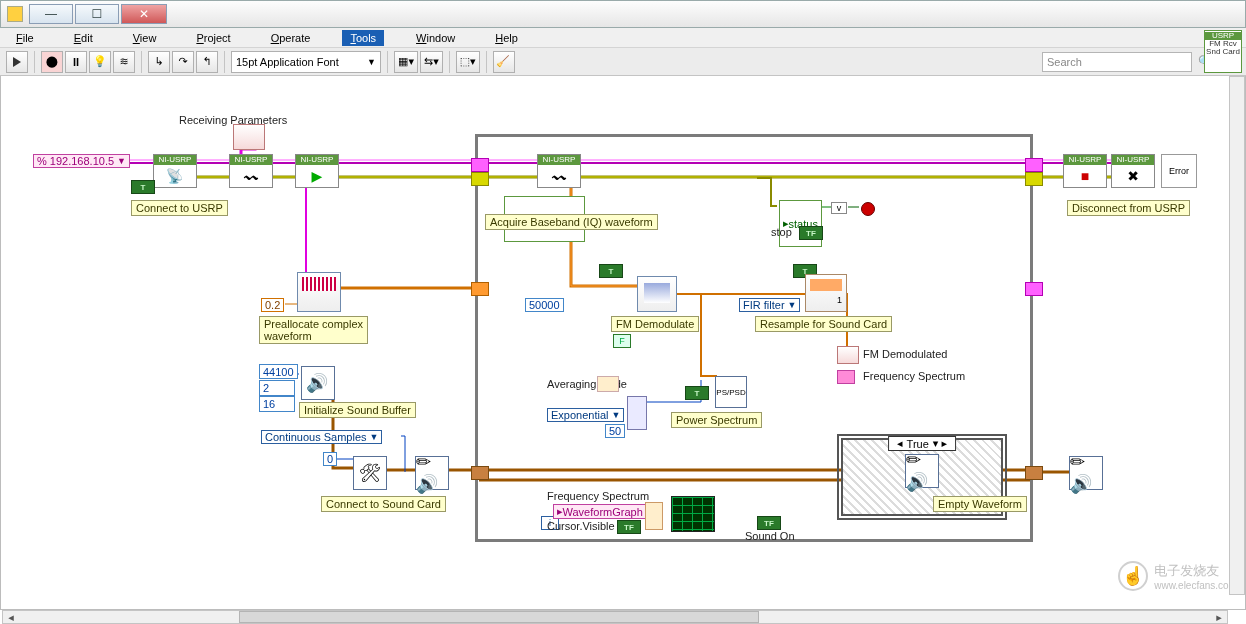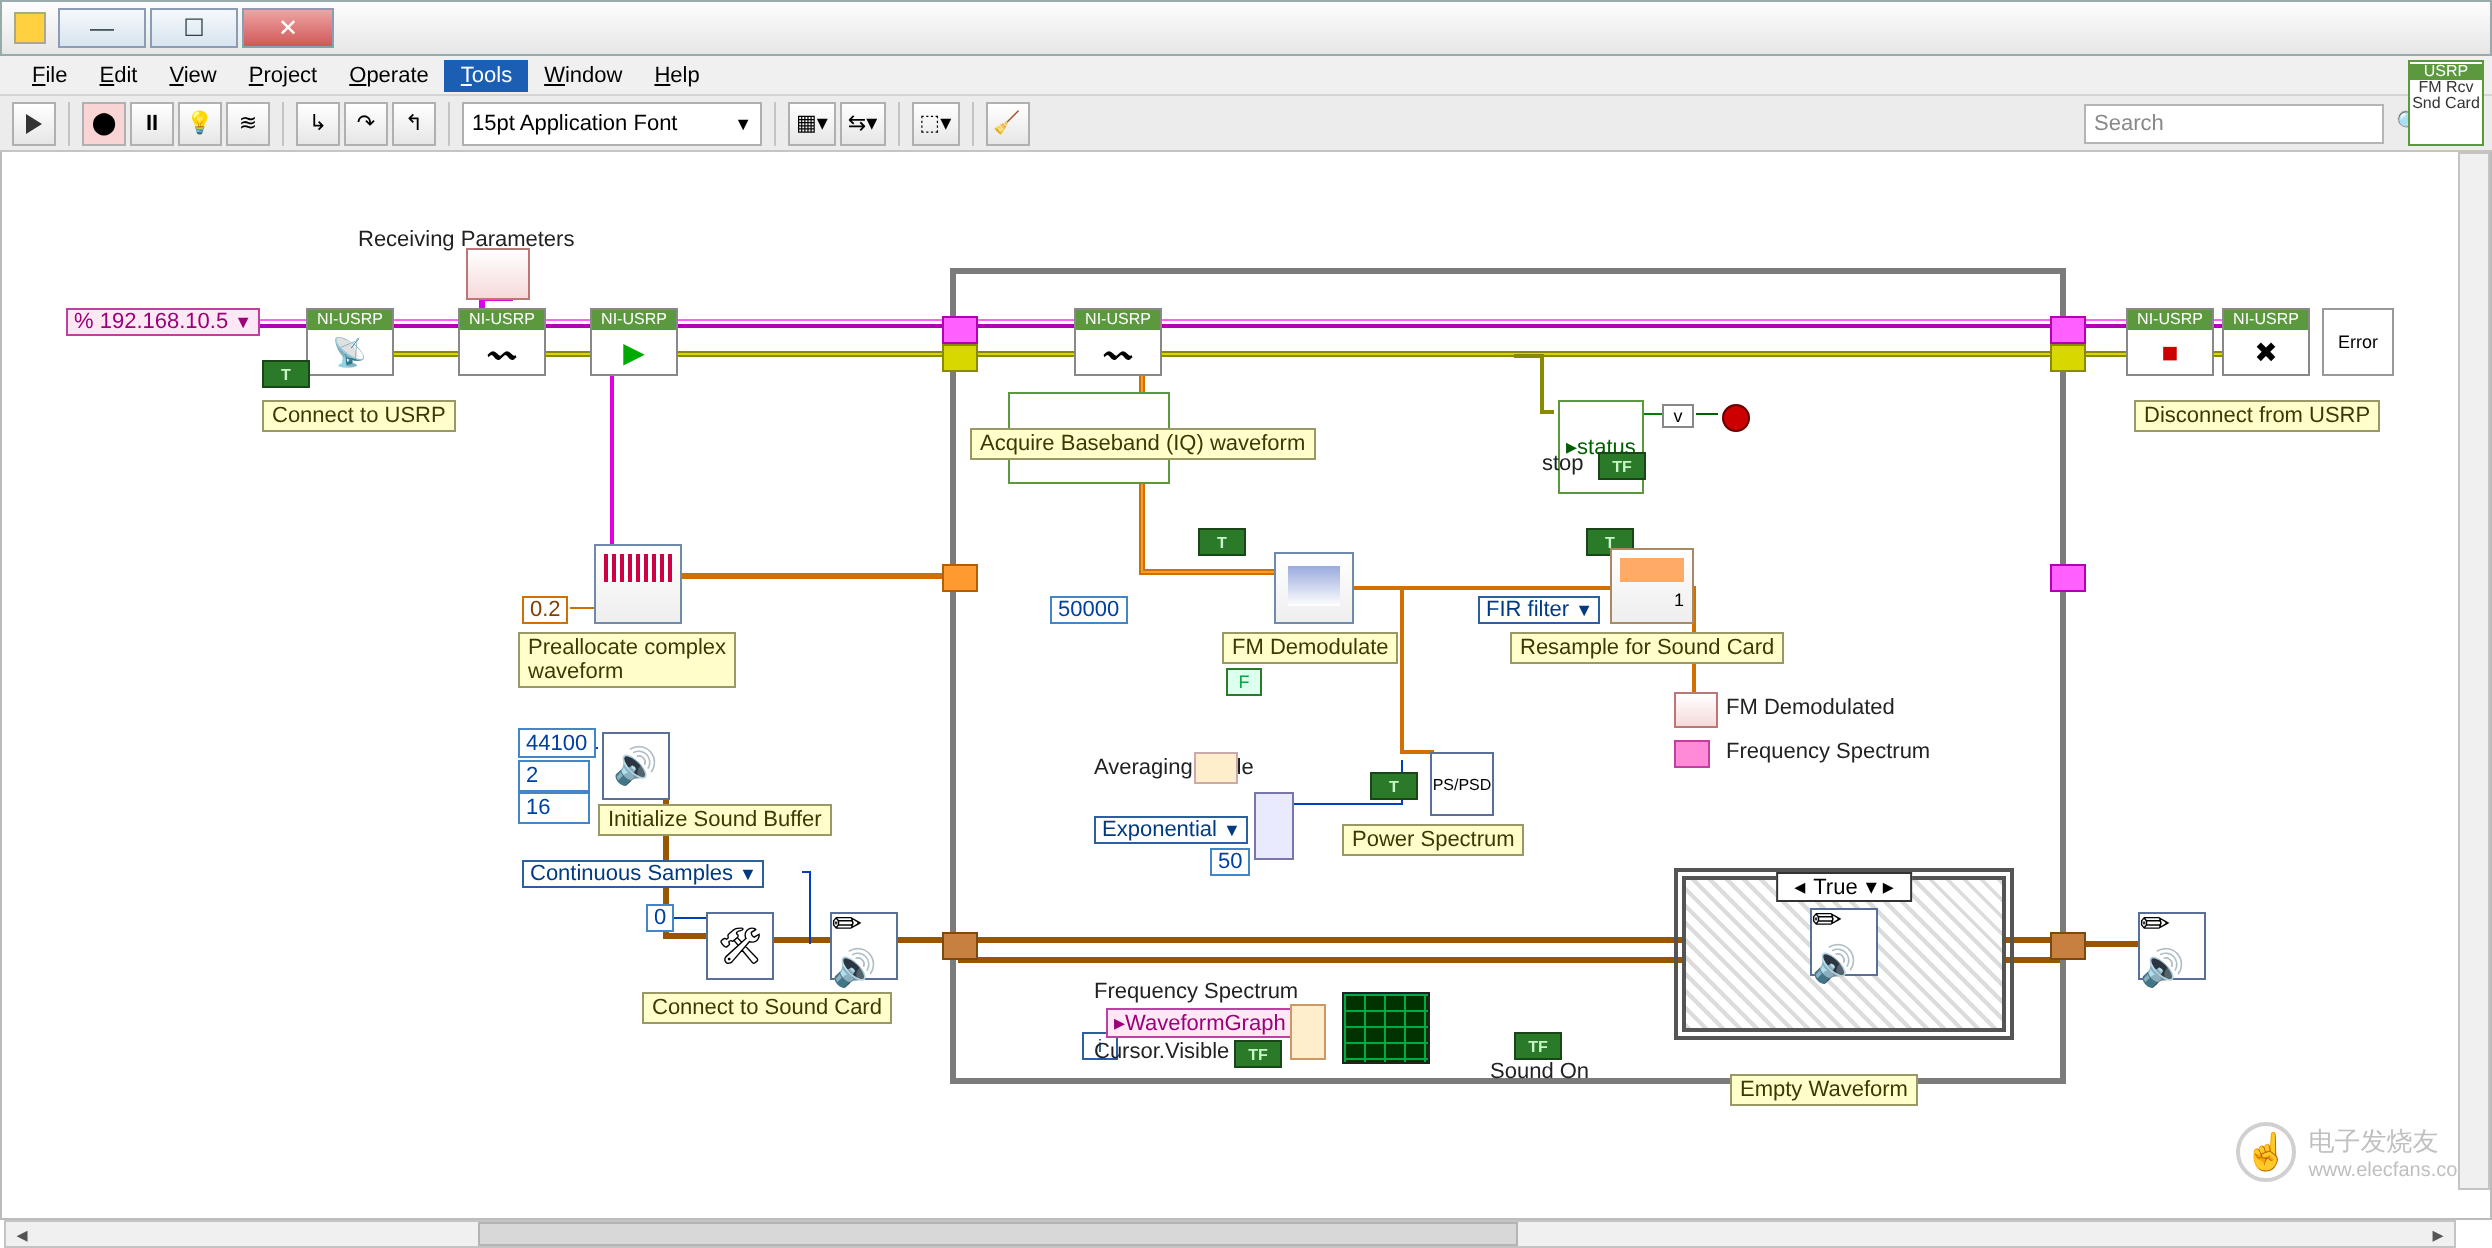--- a/index.html
+++ b/index.html
@@ -33,20 +33,21 @@
   }
   .win-btn.close { background: linear-gradient(#efa4a4,#d05858); color:#fff; width:46px; }
   
   .menubar {
     height: 20px;
     background:#f0f0f0;
     display:flex; align-items:center;
     padding: 0 8px;
     border-bottom:1px solid #d4d4d4;
     position:relative;
+    gap:24px;
   }
   .menu-item { padding:2px 8px; cursor:default; }
   .menu-item u { text-decoration: underline; }
   .menu-item.hl { background:#1a5fb4; color:#fff; }
   .corner-tile {
     position:absolute; right:4px; top:2px;
     width:38px; height:43px; border:1px solid #5c983e; background:#fff;
     font-size:8px; line-height:8px; text-align:center; padding-top:1px;
   }
   .corner-tile .hdr{ background:#5c983e;color:#fff;font-size:8px; }
@@ -378,21 +379,21 @@
         <span>status</span>
       </div>
     <div class="tiny-box" style="left:830px;top:126px;width:16px;height:12px;background:#fff;border-color:#888">v</div>
     <div class="free-text" style="left:770px;top:150px;">stop</div>
     <div class="tf" style="left:798px;top:150px;">TF</div>
 
     <div class="case-frame" style="left:836px;top:358px;width:170px;height:86px;">
       <div class="case-sel">◂ <span>True</span> ▾ ▸</div>
       <div class="icon-block" style="position:relative;left:62px;top:14px;">✏🔊</div>
     </div>
-    <div class="yellow-lbl" style="left:864px;top:420px;margin-top:41px;">Empty Waveform</div>
+    <div class="yellow-lbl" style="left:932px;top:420px;">Empty Waveform</div>
 
     <div class="free-text" style="left:546px;top:414px;">Frequency Spectrum</div>
     <div class="const-pink" style="left:552px;top:428px;">▸<span>WaveformGraph</span></div>
     <div class="free-text" style="left:546px;top:444px;">Cursor.Visible</div>
     <div class="tf" style="left:616px;top:444px;">TF</div>
     <div class="tiny-box" style="left:644px;top:426px;width:18px;height:28px;background:#ffeecc;border-color:#c96"></div>
     <div class="wave-graph" style="left:670px;top:420px;"></div>
 
     <div class="tf" style="left:756px;top:440px;">TF</div>
     <div class="free-text" style="left:744px;top:454px;">Sound On</div>

